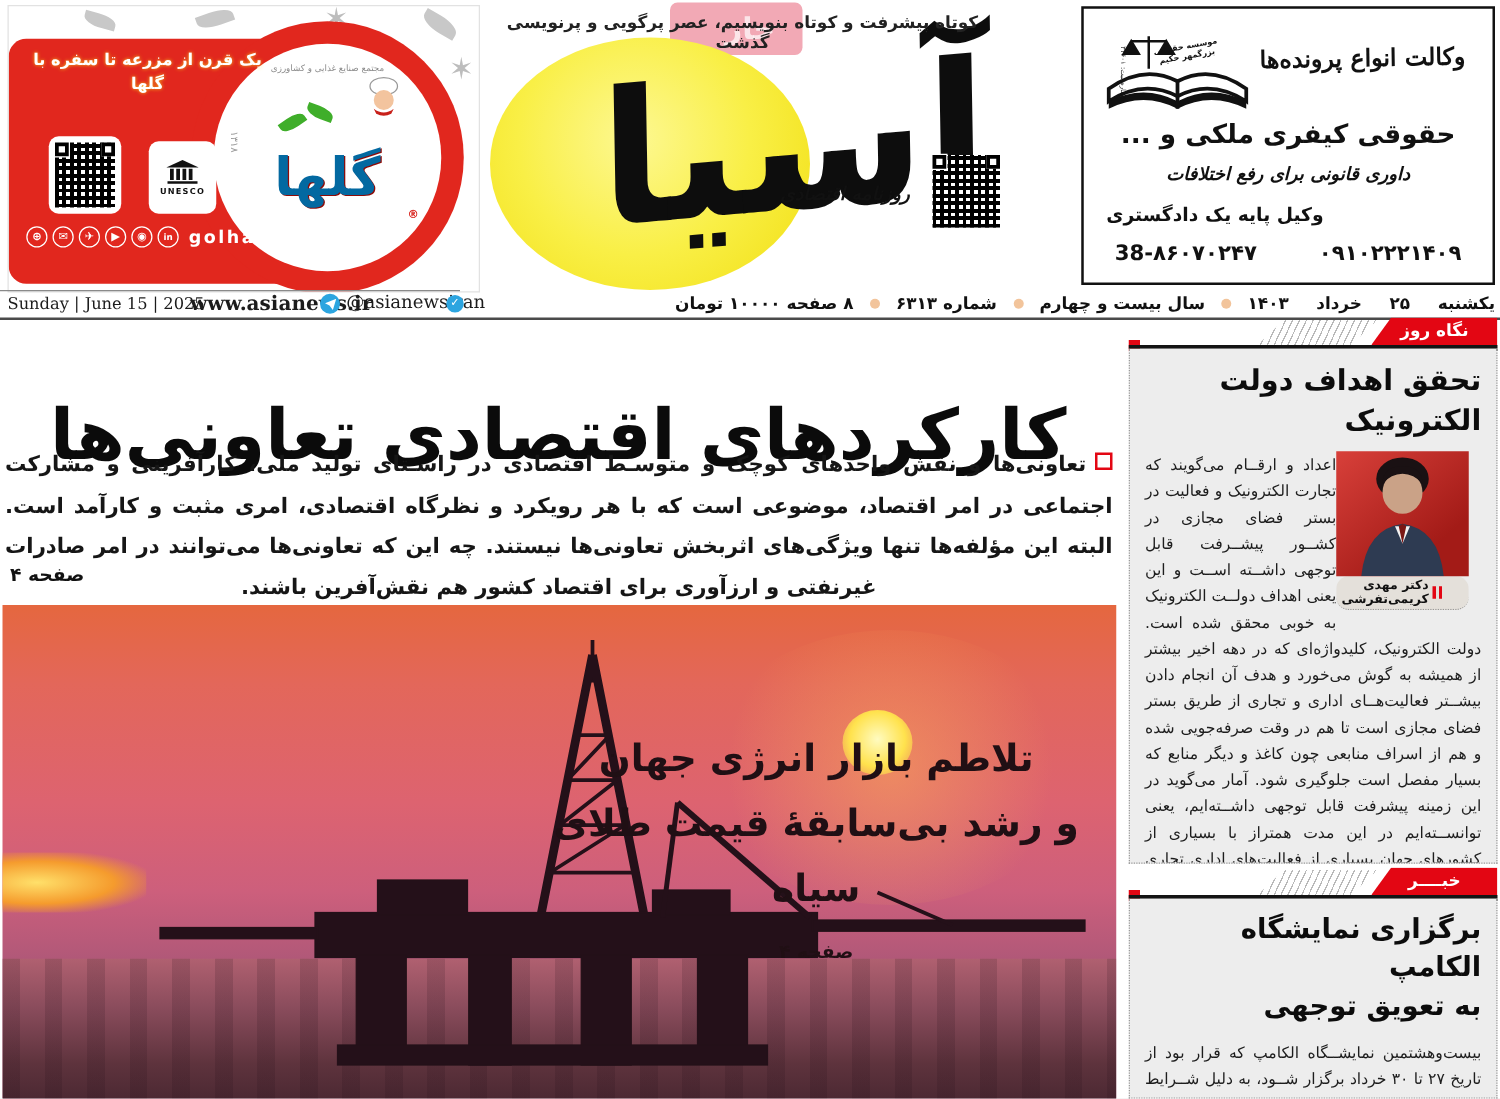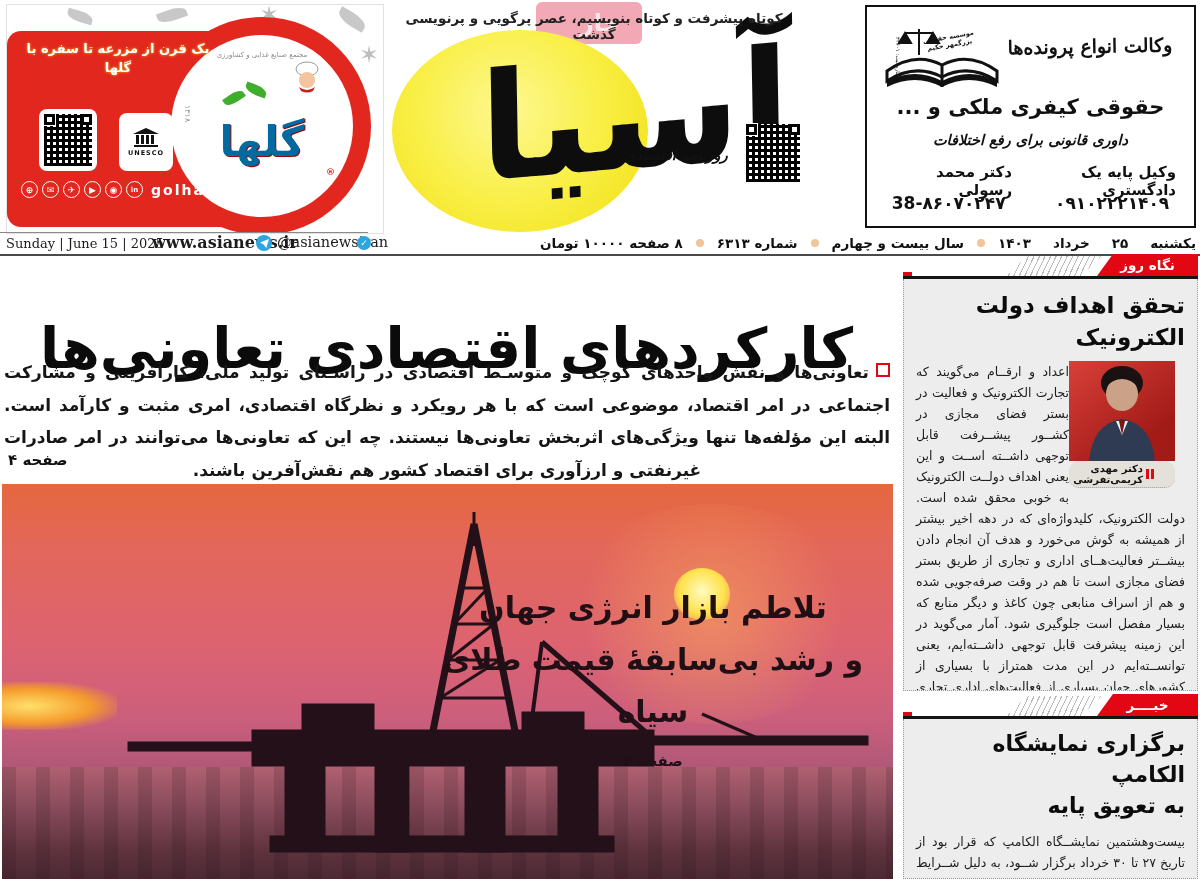--- a/index.html
+++ b/index.html
@@ -208,21 +208,20 @@
         <path d="M28 14 l-6 10 h12 z"></path>
         <path d="M56 14 l-6 10 h12 z"></path>
       </g>
     </svg>
     <div class="law-firm">موسسه حقوقی بزرگمهر حکیم</div>
     <div class="law-reg">شماره ثبت: ۳۲۶۰۱</div>
     <div class="law-line1">وکالت انواع پرونده‌ها</div>
     <div class="law-line2">حقوقی کیفری ملکی و ...</div>
     <div class="law-line3">داوری قانونی برای رفع اختلافات</div>
     <div class="law-names">
-      <span>دکتر محمد رسولی</span>
       <span>وکیل پایه یک دادگستری</span>
     </div>
     <div class="law-phones">
       <span>38-۸۶۰۷۰۲۴۷</span>
       <span>۰۹۱۰۲۲۲۱۴۰۹</span>
     </div>
   </div>
 
   <div class="abs datebar-topline"></div>
   <div class="abs datebar-rule"></div>
@@ -315,18 +314,18 @@
 
   </div>
 
   <div class="abs hatch" style="left:1006px;top:696px;"></div>
   <div class="abs tab" style="left:1097px;top:694px;">خبــــر</div>
   <div class="abs redsq" style="left:903px;top:712px;"></div>
   <div class="abs rule" style="left:903px;top:716px;"></div>
   <div class="abs panel panel2">
     <h2>
       <span>برگزاری نمایشگاه الکامپ</span><br>
-      <span>به تعویق پایه</span>
+      <span>به تعویق توجهی</span>
     </h2>
     <p class="dv-text">بیست‌وهشتمین نمایشــگاه الکامپ که قرار بود از تاریخ ۲۷ تا ۳۰ خرداد برگزار شــود، به دلیل شــرایط خاص حاکم بر کشور و لغو پروازهای داخلی و خارجی و عدم حضور شــرکت‌های بین المللی، به زمان دیگری موکول شــد. به گزارش آســیا و بنابر اعلام رسمی</p>
   </div>
 
 </div>
 
 </body></html>

